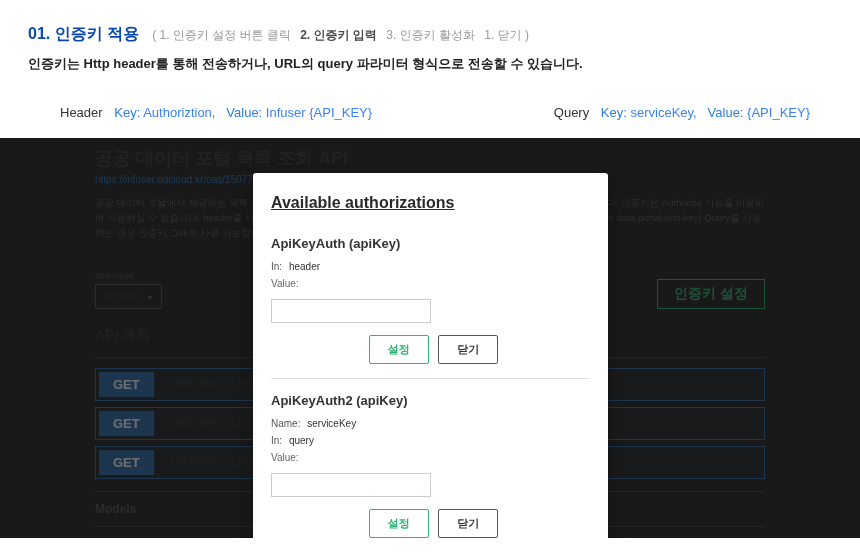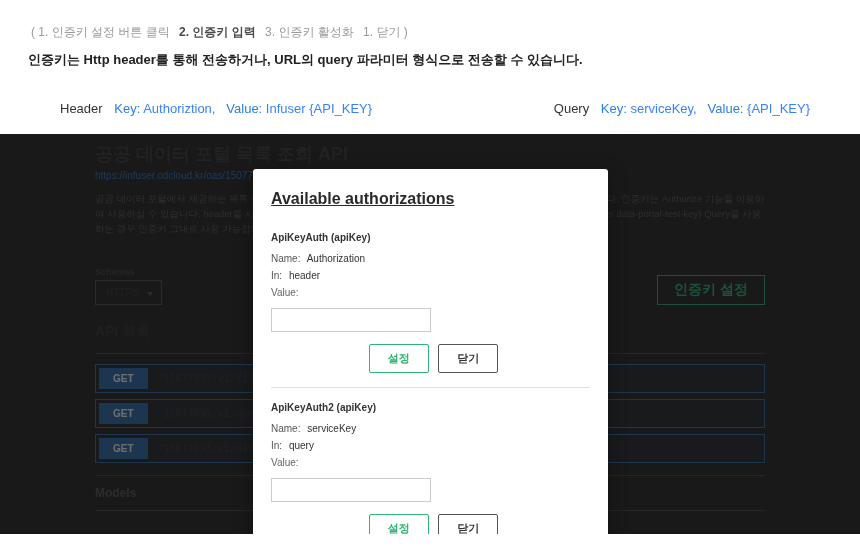--- a/index.html
+++ b/index.html
@@ -24,45 +24,46 @@
 .sw-url { font-size: 10px; color: #1e7fd6; margin-bottom: 10px; }
 .sw-para { font-size: 9.5px; color: #5a5a5a; line-height: 1.6; margin-bottom: 12px; }
 .sw-schemes-row { display: flex; justify-content: space-between; align-items: flex-end; margin-top: 30px; margin-bottom: 18px; }
 .sw-scheme-lbl { font-size: 9px; font-weight: 700; color: #444; margin-bottom: 3px; }
 .sw-select { border: 1.5px solid #555; padding: 6px 22px 6px 10px; font-size: 10px; color: #333; display: inline-block; position: relative; font-weight: 600; }
 .sw-select:after { content: ""; position: absolute; right: 8px; top: 11px; border-left: 3px solid transparent; border-right: 3px solid transparent; border-top: 4px solid #555; }
 .sw-auth-btn { border: 1.5px solid #2fb475; color: #2fb475; padding: 5px 16px; font-size: 14px; font-weight: 700; background: transparent; }
 .sw-section-title { font-size: 14px; font-weight: 800; color: #333; margin: 12px 0; }
 .sw-divider { border-top: 1px solid #444; margin: 4px 0 10px 0; }
 .sw-op { border: 1px solid #2e6fb3; background: rgba(60,120,200,0.06); margin-bottom: 6px; display: flex; align-items: center; padding: 3px; }
-.sw-method { background: #2e6fb3; color: #fff; font-size: 10px; font-weight: 700; padding: 5px 14px; margin-right: 10px; }
+.sw-method { background: #2e6fb3; color: #fff; font-size: 13px; font-weight: 700; padding: 5px 14px; margin-right: 10px; }
 .sw-path { font-size: 10px; font-family: monospace; color: #333; font-weight: 700; }
 .sw-models { font-size: 12px; font-weight: 700; color: #555; padding: 10px 0; border: 1px solid #444; border-left: 0; border-right: 0; margin-top: 12px; }
 
 .modal { position: absolute; left: 253px; top: 35px; width: 355px; background: #fff; border-radius: 3px; box-shadow: 0 4px 20px rgba(0,0,0,0.3); z-index: 5; }
 .modal-title { font-size: 16px; font-weight: 800; color: #2a2a2a; padding: 21px 18px 10px 18px; text-decoration: underline; }
 .modal-body { padding: 0 18px 6px 18px; }
 .auth-block { padding-top: 14px; border-top: 1px solid #e0e0e0; margin-bottom: 4px; }
 .auth-block:first-child { border-top: 0; }
-.auth-head { font-size: 10px; font-weight: 800; color: #333; margin-bottom: 10px; }
+.auth-head { font-size: 13px; font-weight: 800; color: #333; margin-bottom: 10px; }
 .auth-head .paren { font-weight: 600; }
 .field-row { font-size: 10px; color: #666; margin-bottom: 6px; }
 .field-row .fname { color: #555; margin-right: 4px; }
 .field-row .fval { color: #333; }
 .val-input { border: 1px solid #ccc; height: 24px; width: 160px; margin: 4px 0 8px 0; background: #fff; }
 .btn-row { text-align: center; padding: 4px 0 10px 0; }
 .btn { display: inline-block; padding: 6px 18px; font-size: 11px; font-weight: 700; margin-left: 6px; border-radius: 2px; cursor: pointer; }
 .btn-set { border: 1.5px solid #2fb475; color: #2fb475; background: #fff; }
 .btn-close { border: 1.5px solid #555; color: #333; background: #fff; }
 </style>
 </head>
 <body>
 
 <div class="header-area">
   <div class="title-row">
+    <span class="title">01. 인증키 적용</span>
     <span class="steps">
       <span class="step">( 1. 인증키 설정 버튼 클릭</span>
       <span class="step active">2. 인증키 입력</span>
       <span class="step">3. 인증키 활성화</span>
       <span class="step">1. 닫기 )</span>
     </span>
   </div>
   <div class="desc">인증키는 Http header를 통해 전송하거나, URL의 query 파라미터 형식으로 전송할 수 있습니다.</div>
 </div>
 
@@ -124,24 +125,20 @@
   <div class="modal">
     <div class="modal-title">Available authorizations</div>
     <div class="modal-body">
 
       <div class="auth-block">
         <div class="auth-head">
           <span>ApiKeyAuth</span>
           <span class="paren">(apiKey)</span>
         </div>
         <div class="field-row">
-          <span class="fname">Name:</span>
-          <span class="fval">Authorization</span>
-        </div>
-        <div class="field-row">
           <span class="fname">In:</span>
           <span class="fval">header</span>
         </div>
         <div class="field-row">Value:</div>
         <input class="val-input" type="text" style="">
         <div class="btn-row">
           <span class="btn btn-set">설정</span>
           <span class="btn btn-close">닫기</span>
         </div>
       </div>

